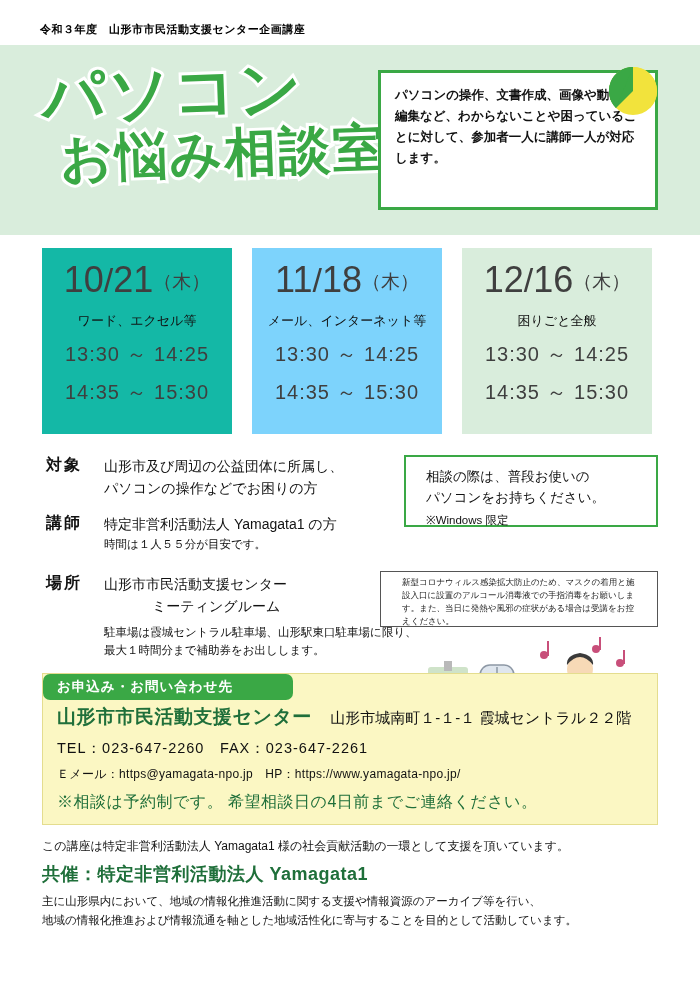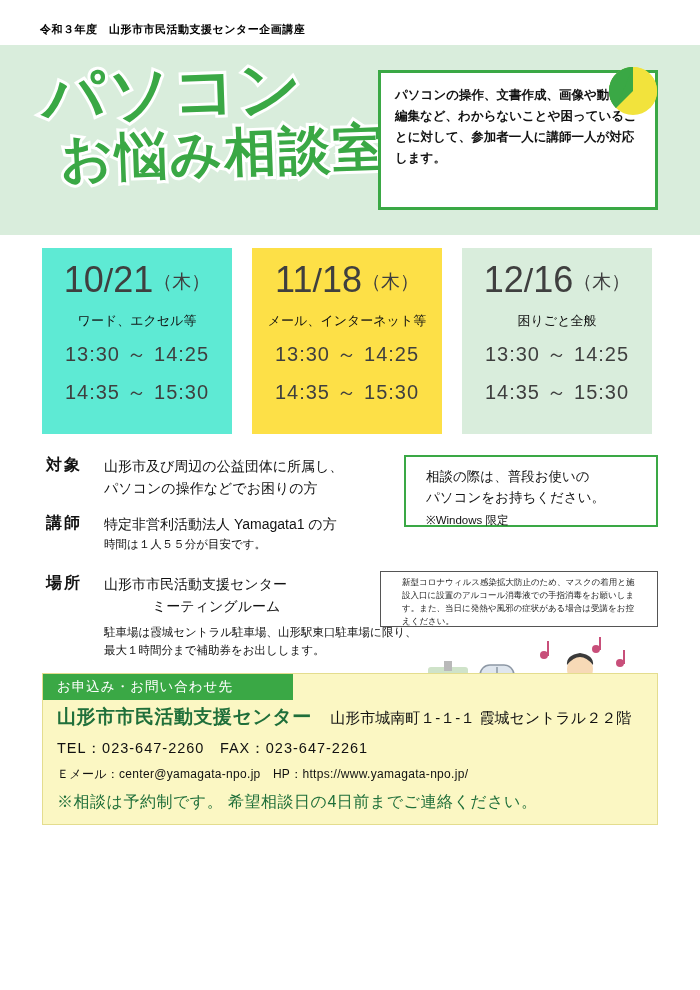--- a/index.html
+++ b/index.html
@@ -60,22 +60,22 @@
   .logo-pie {
     position:absolute; right:-6px; top:-10px; width:56px; height:56px;
   }
 
   
   .cards { position:absolute; left:0; top:248px; width:700px; height:192px; }
   .card {
     position:absolute; top:0; width:190px; height:186px;
     padding-top:12px;
   }
-  .card.c1 { left:42px; background:#5eead4; }
-  .card.c2 { left:252px; background:#fde047; }
+  .card.c1 { left:42px; background:#14b8a6; }
+  .card.c2 { left:252px; background:#7dd3fc; }
   .card.c3 { left:462px; background:#d9eddc; }
   .card .date {
     text-align:center; color:#3f3f3f; font-size:36px; line-height:40px;
     font-family:"Liberation Sans", sans-serif;
   }
   .card .date .slash { font-size:34px; }
   .card .date .dow { font-size:19px; vertical-align:4px; }
   .card .topic {
     text-align:center; font-size:13px; margin-top:10px; color:#111;
   }
@@ -110,22 +110,22 @@
   
   .illus { position:absolute; left:424px; top:182px; width:240px; height:80px; }
 
   
   .contact {
     position:absolute; left:42px; top:673px; width:616px; height:152px;
     background:#fbf7c3; border:1px solid #e4dd8e;
   }
   .contact-head {
     position:absolute; left:0; top:0; width:250px; height:26px;
-    background:#3aa845; color:#ffffff; font-size:13.5px; font-weight:normal;
-    padding:4px 0 0 14px; letter-spacing:1px;
+    background:#3aa845; color:#ffffff; font-size:13.5px; font-weight:bold;
+    padding:4px 0 0 14px; letter-spacing:1px;border-radius:7px;
   }
   .contact-body { position:absolute; left:0; top:30px; width:616px; padding:0 14px; }
   .org {
     font-size:19px; font-weight:bold; color:#1f6f3a; letter-spacing:0.5px;
     display:inline-block;
   }
   .org-addr { font-size:15px; color:#111; margin-left:14px; }
   .tel { font-size:14.5px; color:#111; margin-top:9px; letter-spacing:1px; }
   .mail { font-size:12px; color:#111; margin-top:8px; letter-spacing:0.3px; }
   .reserve {
@@ -263,19 +263,27 @@
       </g>
     </svg>
   </div>
 
   <div class="contact">
     <div class="contact-head">お申込み・お問い合わせ先</div>
     <div class="contact-body">
       <span class="org">山形市市民活動支援センター</span>
       <span class="org-addr">山形市城南町１-１-１ 霞城セントラル２２階</span>
       <div class="tel">TEL：023-647-2260　FAX：023-647-2261</div>
-      <div class="mail">Ｅメール：center@yamagata-npo.jp　HP：https://www.yamagata-npo.jp/</div>
+      <div class="mail">Ｅメール：https@yamagata-npo.jp　HP：https://www.yamagata-npo.jp/</div>
       <div class="reserve">※相談は予約制です。 希望相談日の4日前までご連絡ください。</div>
     </div>
   </div>
 
+  <div class="footer">
+    <div class="f1">この講座は特定非営利活動法人 Yamagata1 様の社会貢献活動の一環として支援を頂いています。</div>
+    <div class="f2">共催：特定非営利活動法人 Yamagata1</div>
+    <div class="f3">
+      <span>主に山形県内において、地域の情報化推進活動に関する支援や情報資源のアーカイブ等を行い、</span><br>
+      <span>地域の情報化推進および情報流通を軸とした地域活性化に寄与することを目的として活動しています。</span>
+    </div>
+  </div>
 
 </div>
 
 </body></html>

